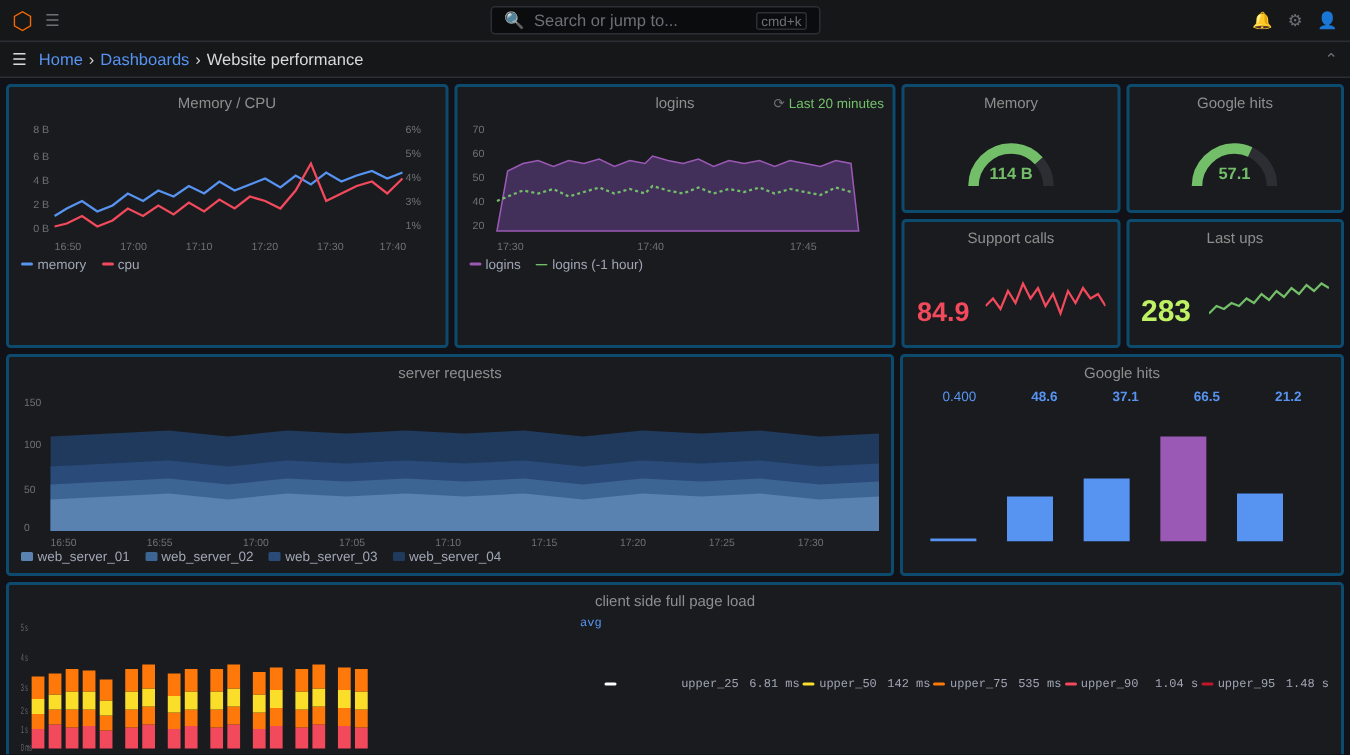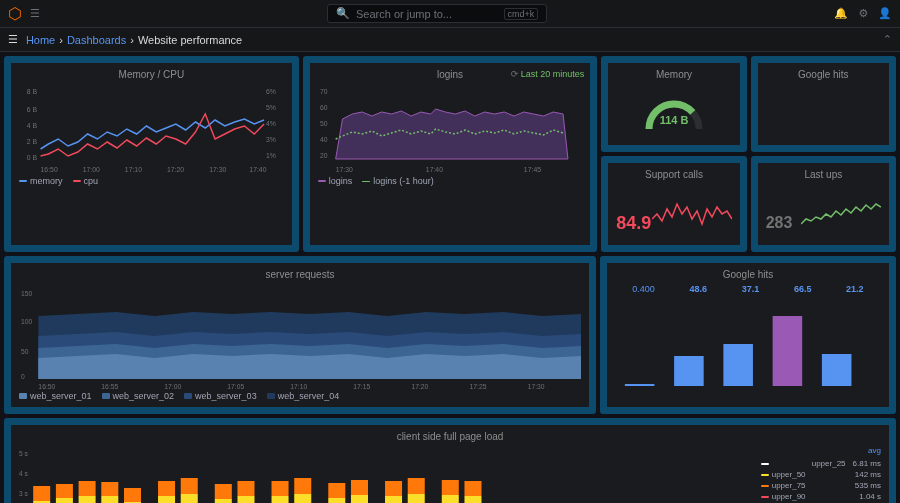--- a/index.html
+++ b/index.html
@@ -40,21 +40,21 @@
     .nav-bar {
       background: #161719;
       height: 24px;
       display: flex;
       align-items: center;
       padding: 0 8px;
       border-bottom: 1px solid #2c2e33;
     }
     .panel {
       background: #1a1b1e;
-      border: 7px solid #0c4a6e;
+      border: 2px solid #0c4a6e;
       border-radius: 3px;
       padding: 6px 8px;
       position: relative;
       overflow: hidden;
     }
     .panel-title {
       font-size: 10px;
       color: #8e8e8e;
       text-align: center;
       margin-bottom: 4px;
@@ -196,36 +196,43 @@
 
             <path d="M10,45 A25,25 0 0,1 60,45" fill="none" stroke="#2c2e33" stroke-width="7"></path>
             <path d="M10,45 A25,25 0 0,1 60,45" fill="none" stroke="#73bf69" stroke-width="7" stroke-dasharray="60 80"></path>
             <text x="35" y="40" text-anchor="middle" fill="#73bf69" font-size="11" font-weight="bold">114 B</text>
           </svg>
         </div>
       </div>
 
       <div class="panel">
         <div class="panel-title">Google hits</div>
+        <div style="display:flex;align-items:center;justify-content:center;height:55px;">
+          <svg width="70" height="55" viewBox="0 0 70 55">
+            <path d="M10,45 A25,25 0 0,1 60,45" fill="none" stroke="#2c2e33" stroke-width="7"></path>
+            <path d="M10,45 A25,25 0 0,1 60,45" fill="none" stroke="#73bf69" stroke-width="7" stroke-dasharray="50 80"></path>
+            <text x="35" y="40" text-anchor="middle" fill="#73bf69" font-size="11" font-weight="bold">57.1</text>
+          </svg>
+        </div>
       </div>
 
       <div class="panel">
         <div class="panel-title">Support calls</div>
         <div style="display:flex;align-items:center;justify-content:space-between;height:50px;">
           <span class="stat-value" style="color:#f2495c;font-size:18px;">84.9</span>
           <svg width="80" height="40" viewBox="0 0 80 40">
             <polyline points="0,30 5,25 10,32 15,20 20,28 25,15 30,25 35,18 40,30 45,22 50,35 55,20 60,28 65,18 70,25 75,22 80,30" fill="none" stroke="#f2495c" stroke-width="1.5"></polyline>
           </svg>
         </div>
       </div>
 
       <div class="panel">
         <div class="panel-title">Last ups</div>
         <div style="display:flex;align-items:center;justify-content:space-between;height:50px;">
-          <span class="stat-value" style="color:#737373;font-size:16px;">283</span>
+          <span class="stat-value" style="color:#bef264;font-size:20px;">283</span>
           <svg width="80" height="40" viewBox="0 0 80 40">
             <polyline points="0,35 5,30 10,32 15,28 20,30 25,25 30,28 35,22 40,26 45,20 50,24 55,18 60,22 65,16 70,20 75,15 80,18" fill="none" stroke="#73bf69" stroke-width="1.5"></polyline>
           </svg>
         </div>
       </div>
 
     </div>
   </div>
 
   <div style="display:grid;grid-template-columns:2fr 1fr;gap:4px;flex:1.2;">
@@ -406,21 +413,21 @@
             <text x="120" y="105" fill="#6e7076" font-size="7">17:00</text>
             <text x="180" y="105" fill="#6e7076" font-size="7">17:05</text>
             <text x="240" y="105" fill="#6e7076" font-size="7">17:10</text>
             <text x="300" y="105" fill="#6e7076" font-size="7">17:25</text>
             <text x="360" y="105" fill="#6e7076" font-size="7">17:30</text>
             <text x="420" y="105" fill="#6e7076" font-size="7">17:35</text>
             <text x="480" y="105" fill="#6e7076" font-size="7">17:40</text>
           </g>
         </svg>
 
-        <div style="min-width:90px;display:flex;flex-direction:column;gap:2px;font-size:8px;color:#9fa5b4;">
+        <div style="min-width:90px;display:flex;flex-direction:row;gap:2px;font-size:8px;color:#9fa5b4;font-family:Liberation Mono, monospace;">
           <div style="color:#5794f2;font-size:8px;text-align:right;margin-bottom:2px;">avg</div>
           <div class="legend-item">
             <div class="legend-dot" style="background:#ffffff;"></div>
             <span style="flex:1;padding-left:40px;">upper_25</span>
             <span style="margin-left:4px;">6.81 ms</span>
           </div>
           <div class="legend-item">
             <div class="legend-dot" style="background:#fade2a;"></div>
             <span style="flex:1;">upper_50</span>
             <span style="margin-left:4px;">142 ms</span>

